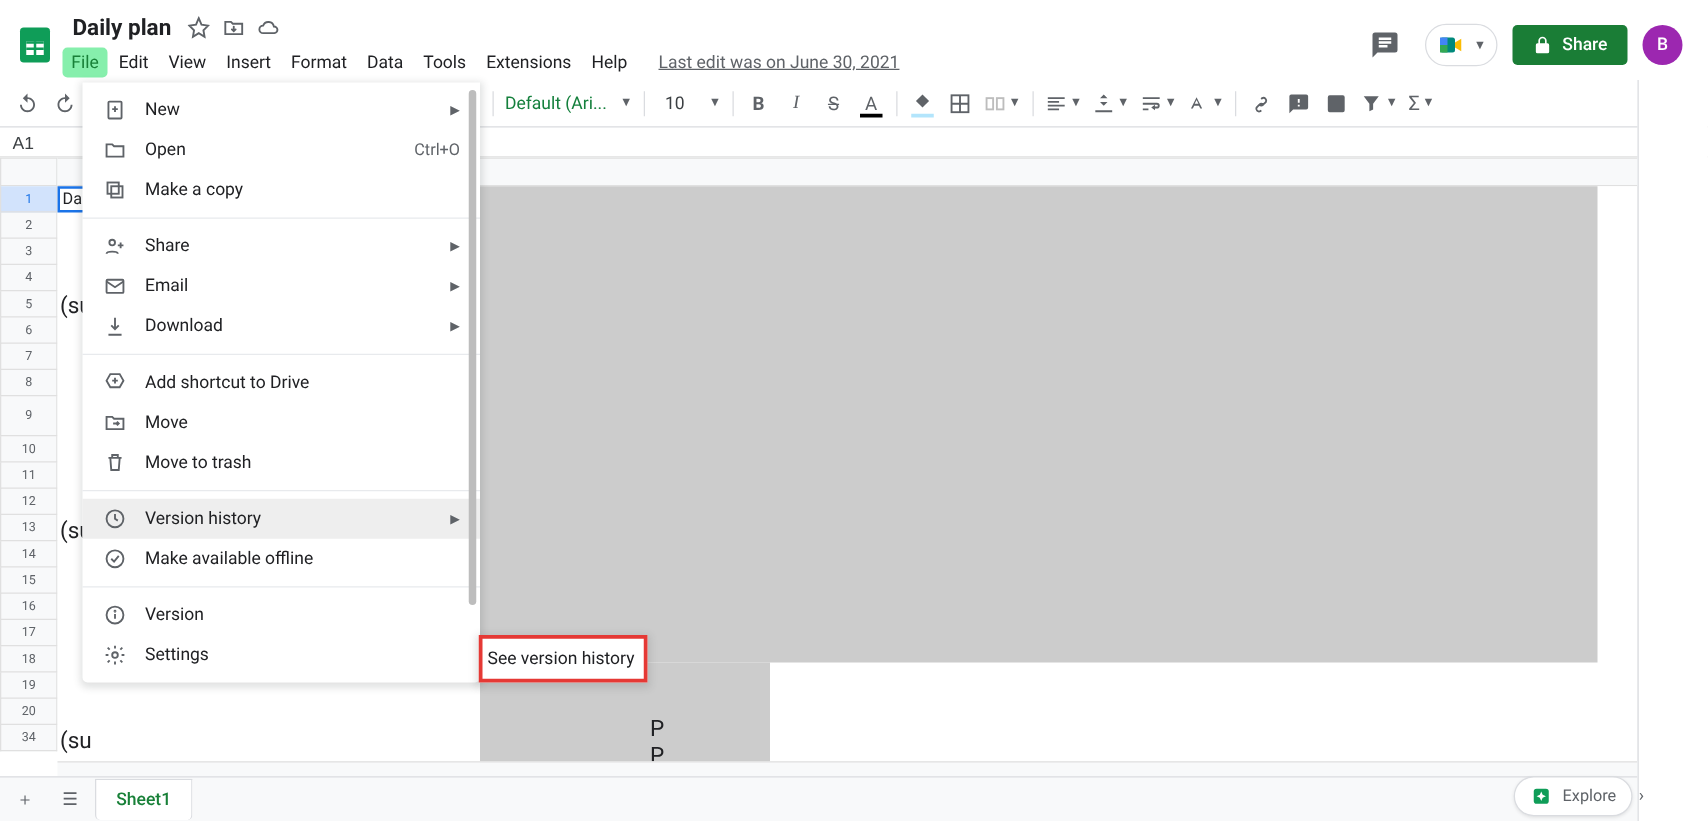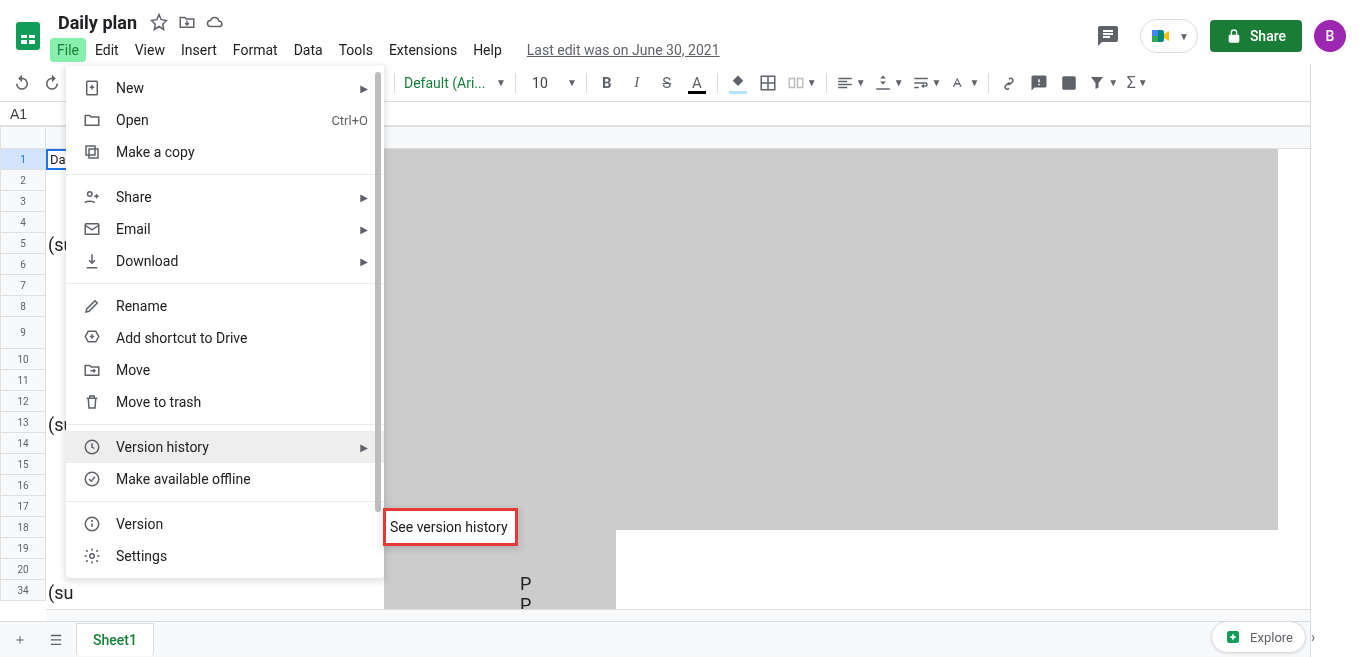--- a/index.html
+++ b/index.html
@@ -404,28 +404,20 @@
           <path d="M12 3v12m-4-4l4 4 4-4M5 21h14"></path>
         </svg>
       </span>
       <span>Download</span>
       <span class="dd-arrow">▶</span>
     </div>
   <div class="dd-sep"></div>
   <div class="dd-item">
       <span class="dd-ico">
         <svg width="18" height="18" viewBox="0 0 24 24" fill="none" stroke="#5f6368" stroke-width="2">
-          <path d="M4 20l4-1 11-11-3-3L5 16z"></path>
-        </svg>
-      </span>
-      <span>Rename</span>
-    </div>
-  <div class="dd-item">
-      <span class="dd-ico">
-        <svg width="18" height="18" viewBox="0 0 24 24" fill="none" stroke="#5f6368" stroke-width="2">
           <path d="M7 3h10l4 7-4 7H7l-4-7z"></path>
           <line x1="12" y1="7" x2="12" y2="13"></line>
           <line x1="9" y1="10" x2="15" y2="10"></line>
         </svg>
       </span>
       <span>Add shortcut to Drive</span>
     </div>
   <div class="dd-item">
       <span class="dd-ico">
         <svg width="18" height="18" viewBox="0 0 24 24" fill="none" stroke="#5f6368" stroke-width="2">

